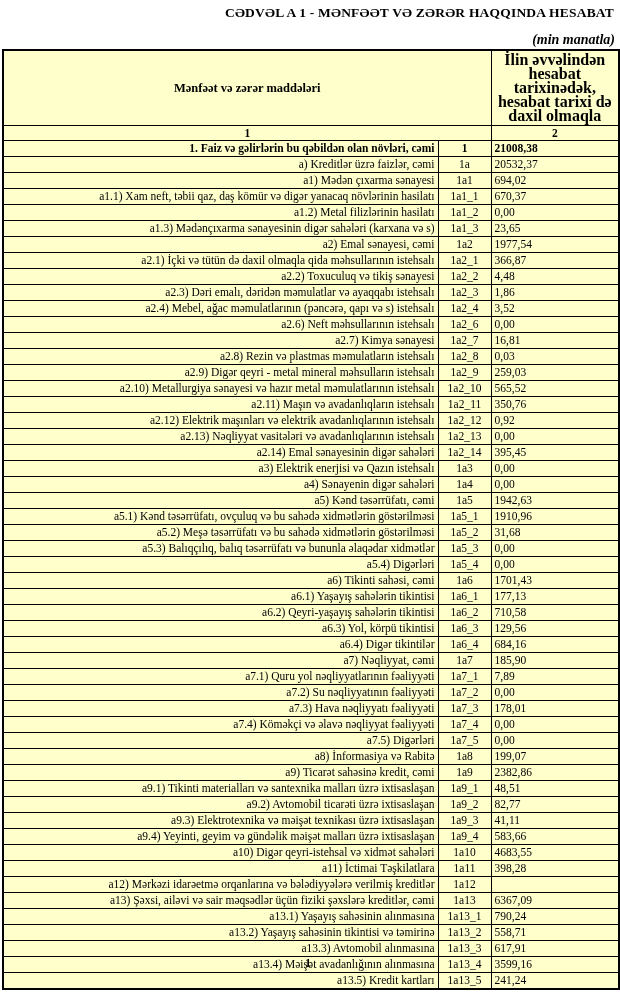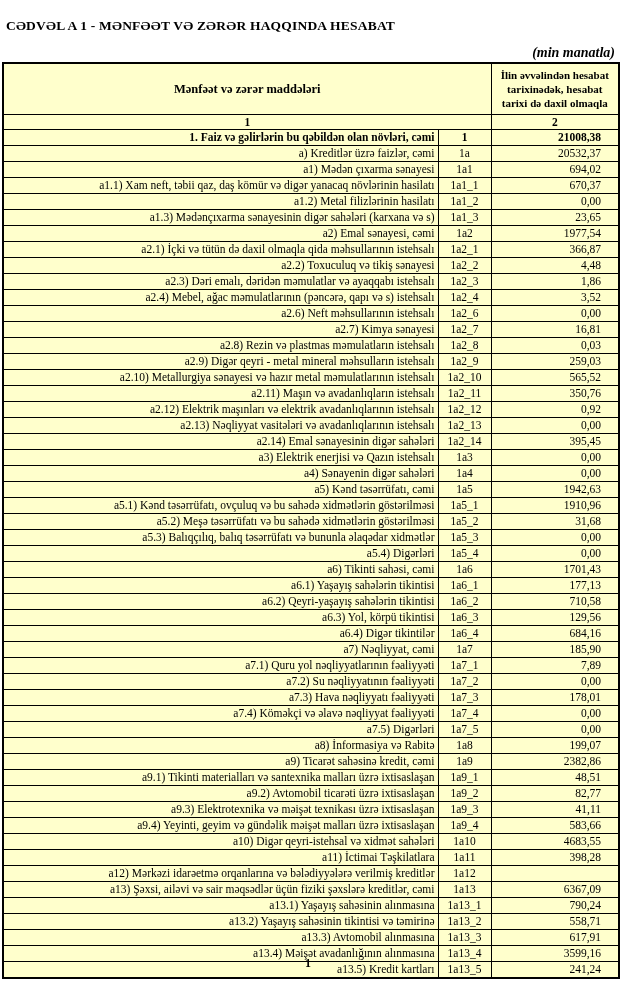--- a/index.html
+++ b/index.html
@@ -3,22 +3,22 @@
 <meta charset="utf-8">
 <style>
   html, body { margin: 0; padding: 0; background: #ffffff; }
   body {
     width: 620px; height: 997px; position: relative; overflow: hidden;
     font-family: "Liberation Serif", "DejaVu Serif", serif;
     color: #000;
   }
   .page { position: absolute; inset: 0; }
   .title {
-    font-size: 13.5px; font-weight: bold; text-align: left;
-    margin: 18px 6px 0 6px; letter-spacing: 0.2px;
+    font-size: 13.5px; font-weight: bold; text-align: right;
+    margin: 5px 6px 0 6px; letter-spacing: 0.2px;
   }
   .unit-note {
     font-size: 14px; font-style: italic; font-weight: bold;
     text-align: right; padding-right: 5px; margin-top: 11px; margin-bottom: 1px;
   }
   table.report {
     border-collapse: collapse; table-layout: fixed;
     width: 616px; margin: 0 2px; border: 2px solid #000;
   }
   .report th, .report td {
@@ -27,27 +27,27 @@
     font-size: 11.5px; line-height: 13px;
     padding: 0 3px; height: 15px;
     overflow: hidden; white-space: nowrap;
     vertical-align: middle;
   }
   th.h-label {
     font-weight: bold; text-align: center; font-size: 12.5px;
     white-space: normal; height: 50px;
   }
   th.h-value {
-    font-weight: bold; text-align: center; font-size: 11px;
+    font-weight: bold; text-align: center; font-size: 16px;
     white-space: normal; line-height: 14px; padding: 2px 4px;
   }
   .num-row th { font-weight: bold; text-align: center; height: 14px; font-size: 11.5px; }
   td.label-cell { text-align: right; }
   td.code-cell  { text-align: center; }
-  td.value-cell { text-align: right; padding-right: 17px; }
+  td.value-cell { text-align: left; padding-right: 1px; }
   tr.bold-row td { font-weight: bold; }
   .indent-0 { padding-left: 4px; }
   .indent-1 { padding-left: 10px; }
   .indent-2 { padding-left: 17px; }
   .indent-3 { padding-left: 26px; }
   .page-number {
     position: absolute; left: 0; width: 616px; top: 956px;
     text-align: center; font-size: 12px; font-weight: bold;
     pointer-events: none;
   }

